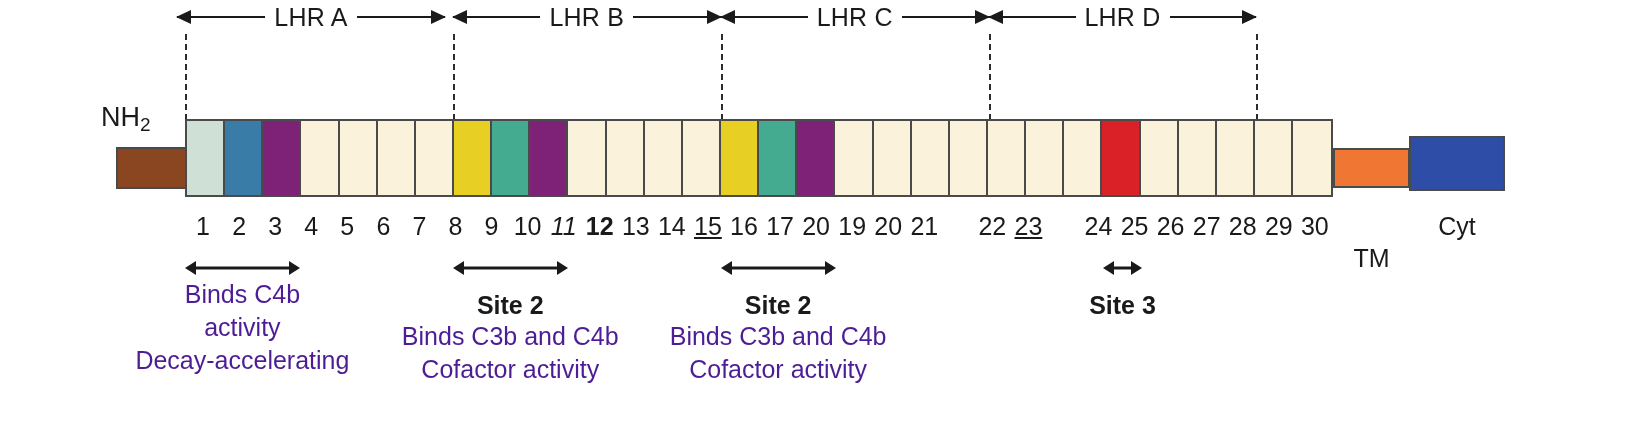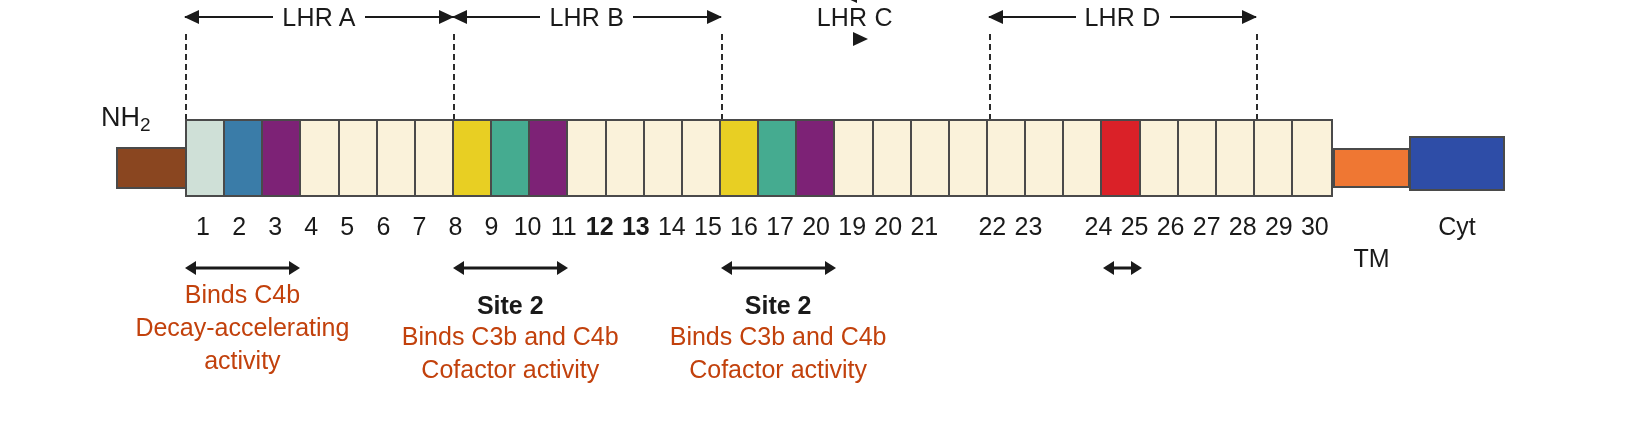--- a/index.html
+++ b/index.html
@@ -215,41 +215,41 @@
     font-size: 25px;
     font-weight: bold;
     line-height: 30px;
     margin-top: 12px;
     color: #1a1a1a;
     white-space: nowrap;
   }
   .site-desc {
     font-size: 25px;
     line-height: 33px;
-    color: #c2410c;
+    color: #4c1d95;
     white-space: nowrap;
   }
 </style>
 </head>
 <body>
 
 <div id="stage">
 
   <div id="lhr-container">
-      <div class="lhr-band lhr-arrow-row" style="left: 185px; width: 267.867px; justify-content: center;">
+      <div class="lhr-band lhr-arrow-row" style="left: 177px; width: 267.867px; justify-content: center;">
         <div class="lhr-line left"></div>
         <div class="lhr-label">LHR A</div>
         <div class="lhr-line right"></div>
       </div>
       <div class="lhr-band lhr-arrow-row" style="left: 452.867px; width: 267.867px;">
         <div class="lhr-line left"></div>
         <div class="lhr-label">LHR B</div>
         <div class="lhr-line right"></div>
       </div>
-      <div class="lhr-band lhr-arrow-row" style="left: 720.733px; width: 267.867px; flex-direction: column;">
+      <div class="lhr-band lhr-arrow-row" style="left: 720.733px; width: 267.867px;">
         <div class="lhr-line left"></div>
         <div class="lhr-label">LHR C</div>
         <div class="lhr-line right"></div>
       </div>
       <div class="lhr-band lhr-arrow-row" style="left: 988.6px; width: 267.867px;">
         <div class="lhr-line left"></div>
         <div class="lhr-label">LHR D</div>
         <div class="lhr-line right"></div>
       </div>
     </div>
@@ -308,52 +308,52 @@
       <div class="num-cell" style="width: 38.2667px;">1</div>
       <div class="num-cell" style="width: 38.2667px;">2</div>
       <div class="num-cell" style="width: 38.2667px;">3</div>
       <div class="num-cell" style="width: 38.2667px;">4</div>
       <div class="num-cell" style="width: 38.2667px;">5</div>
       <div class="num-cell" style="width: 38.2667px;">6</div>
       <div class="num-cell" style="width: 38.2667px;">7</div>
       <div class="num-cell" style="width: 38.2667px;">8</div>
       <div class="num-cell" style="width: 38.2667px;">9</div>
       <div class="num-cell" style="width: 38.2667px;">10</div>
-      <div class="num-cell" style="width: 38.2667px;">11</div>
+      <div class="num-cell" style="width: 38.2667px; font-style: italic;">11</div>
       <div class="num-cell" style="width: 38.2667px; font-weight: bold;">12</div>
-      <div class="num-cell" style="width: 38.2667px; font-weight: bold;">13</div>
+      <div class="num-cell" style="width: 38.2667px;">13</div>
       <div class="num-cell" style="width: 38.2667px;">14</div>
-      <div class="num-cell" style="width: 38.2667px;">15</div>
+      <div class="num-cell" style="width: 38.2667px; text-decoration: underline;">15</div>
       <div class="num-cell" style="width: 38.2667px;">16</div>
       <div class="num-cell" style="width: 38.2667px;">17</div>
       <div class="num-cell" style="width: 38.2667px;">20</div>
       <div class="num-cell" style="width: 38.2667px;">19</div>
       <div class="num-cell" style="width: 38.2667px;">20</div>
       <div class="num-cell" style="width: 38.2667px;">21</div>
       <div class="num-cell" style="width: 38.2667px; margin-left: 32px;">22</div>
-      <div class="num-cell" style="width: 38.2667px;">23</div>
+      <div class="num-cell" style="width: 38.2667px; text-decoration: underline;">23</div>
       <div class="num-cell" style="width: 38.2667px; margin-left: 34px;">24</div>
       <div class="num-cell" style="width: 38.2667px;">25</div>
       <div class="num-cell" style="width: 38.2667px;">26</div>
       <div class="num-cell" style="width: 38.2667px;">27</div>
       <div class="num-cell" style="width: 38.2667px;">28</div>
       <div class="num-cell" style="width: 38.2667px;">29</div>
       <div class="num-cell" style="width: 38.2667px;">30</div>
     </div>
   <div class="tail-label" id="tm-label" style="left: 1333px; width: 77px; margin-top: 32px;">TM</div>
   <div class="tail-label" id="cyt-label" style="left: 1409px; width: 96px;">Cyt</div>
 
   <div id="site-container">
       <div class="site-block" style="left: 62.4px; width: 360px; top: 258px;">
         <div class="site-arrow" style="width: 114.8px;">
           <div class="shaft"></div>
         </div>
         <div class="site-desc">Binds C4b</div>
+        <div class="site-desc">activity</div>
         <div class="site-desc">Decay-accelerating</div>
-        <div class="site-desc">activity</div>
       </div>
       <div class="site-block" style="left: 330.267px; width: 360px; top: 258px;">
         <div class="site-arrow" style="width: 114.8px;">
           <div class="shaft"></div>
         </div>
         <div class="site-title">Site 2</div>
         <div class="site-desc">Binds C3b and C4b</div>
         <div class="site-desc">Cofactor activity</div>
       </div>
       <div class="site-block" style="left: 598.133px; width: 360px; top: 258px;">
@@ -361,16 +361,17 @@
           <div class="shaft"></div>
         </div>
         <div class="site-title">Site 2</div>
         <div class="site-desc">Binds C3b and C4b</div>
         <div class="site-desc">Cofactor activity</div>
       </div>
       <div class="site-block" style="left: 942.533px; width: 360px; top: 258px;">
         <div class="site-arrow" style="width: 38.2667px;">
           <div class="shaft"></div>
         </div>
+        <div class="site-title">Site 3</div>
       </div>
     </div>
 
 </div>
 
 </body></html>

